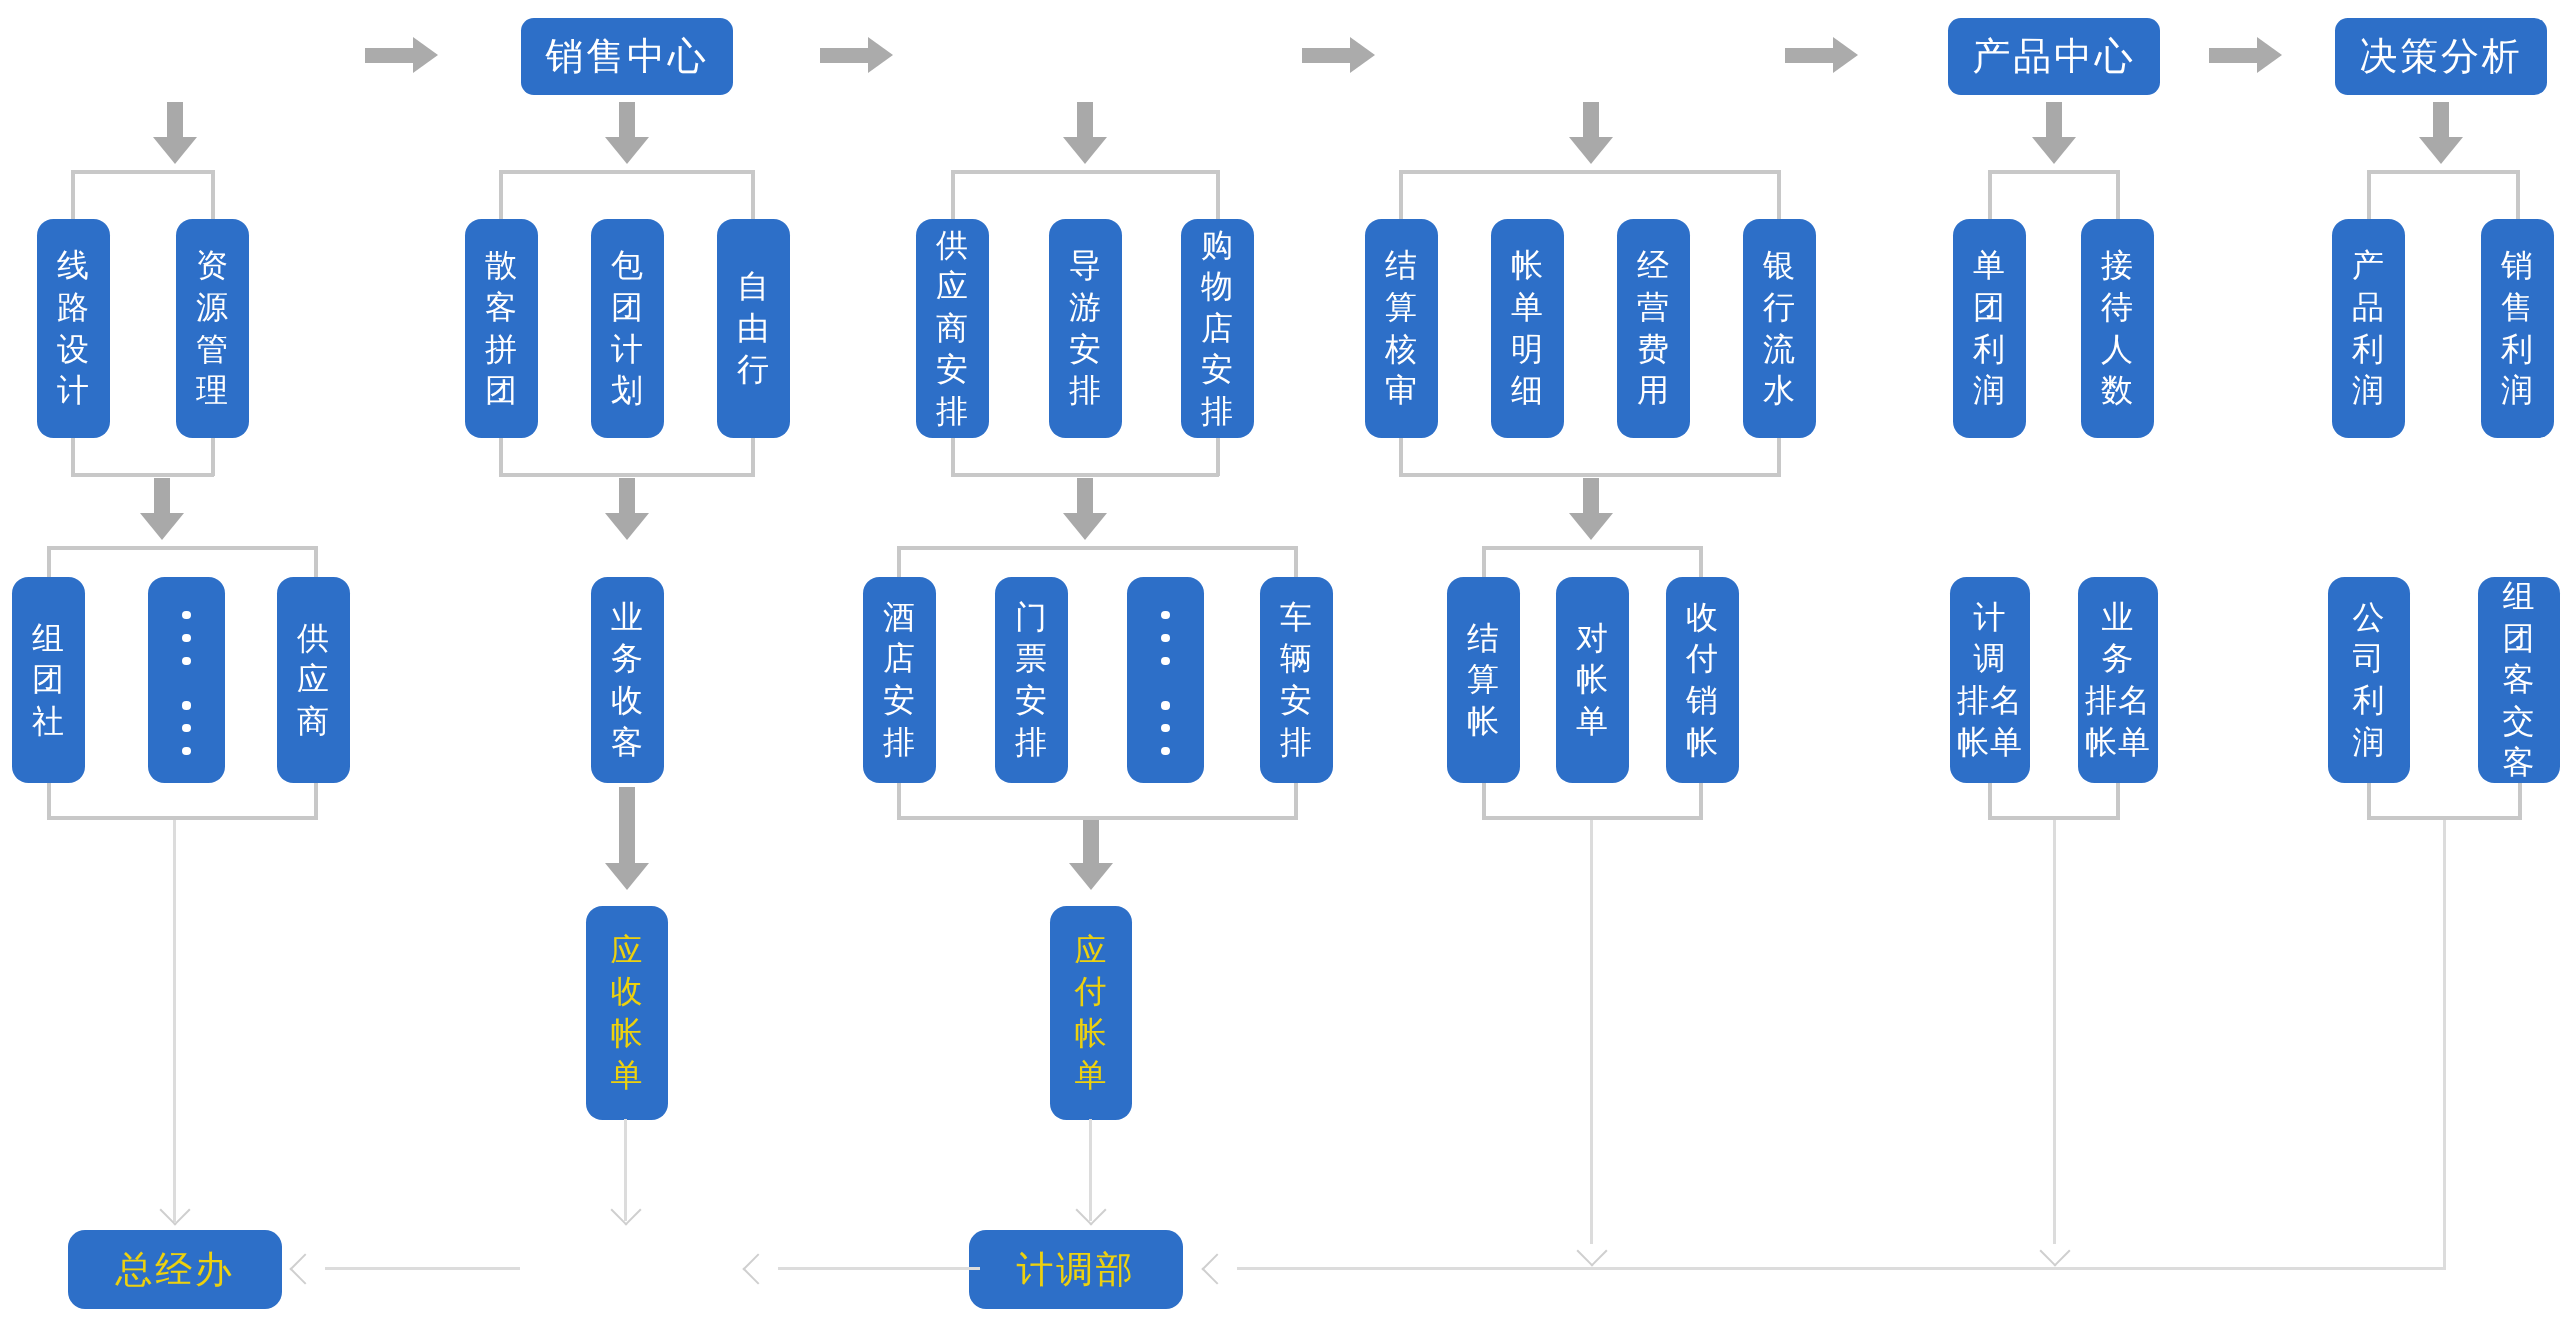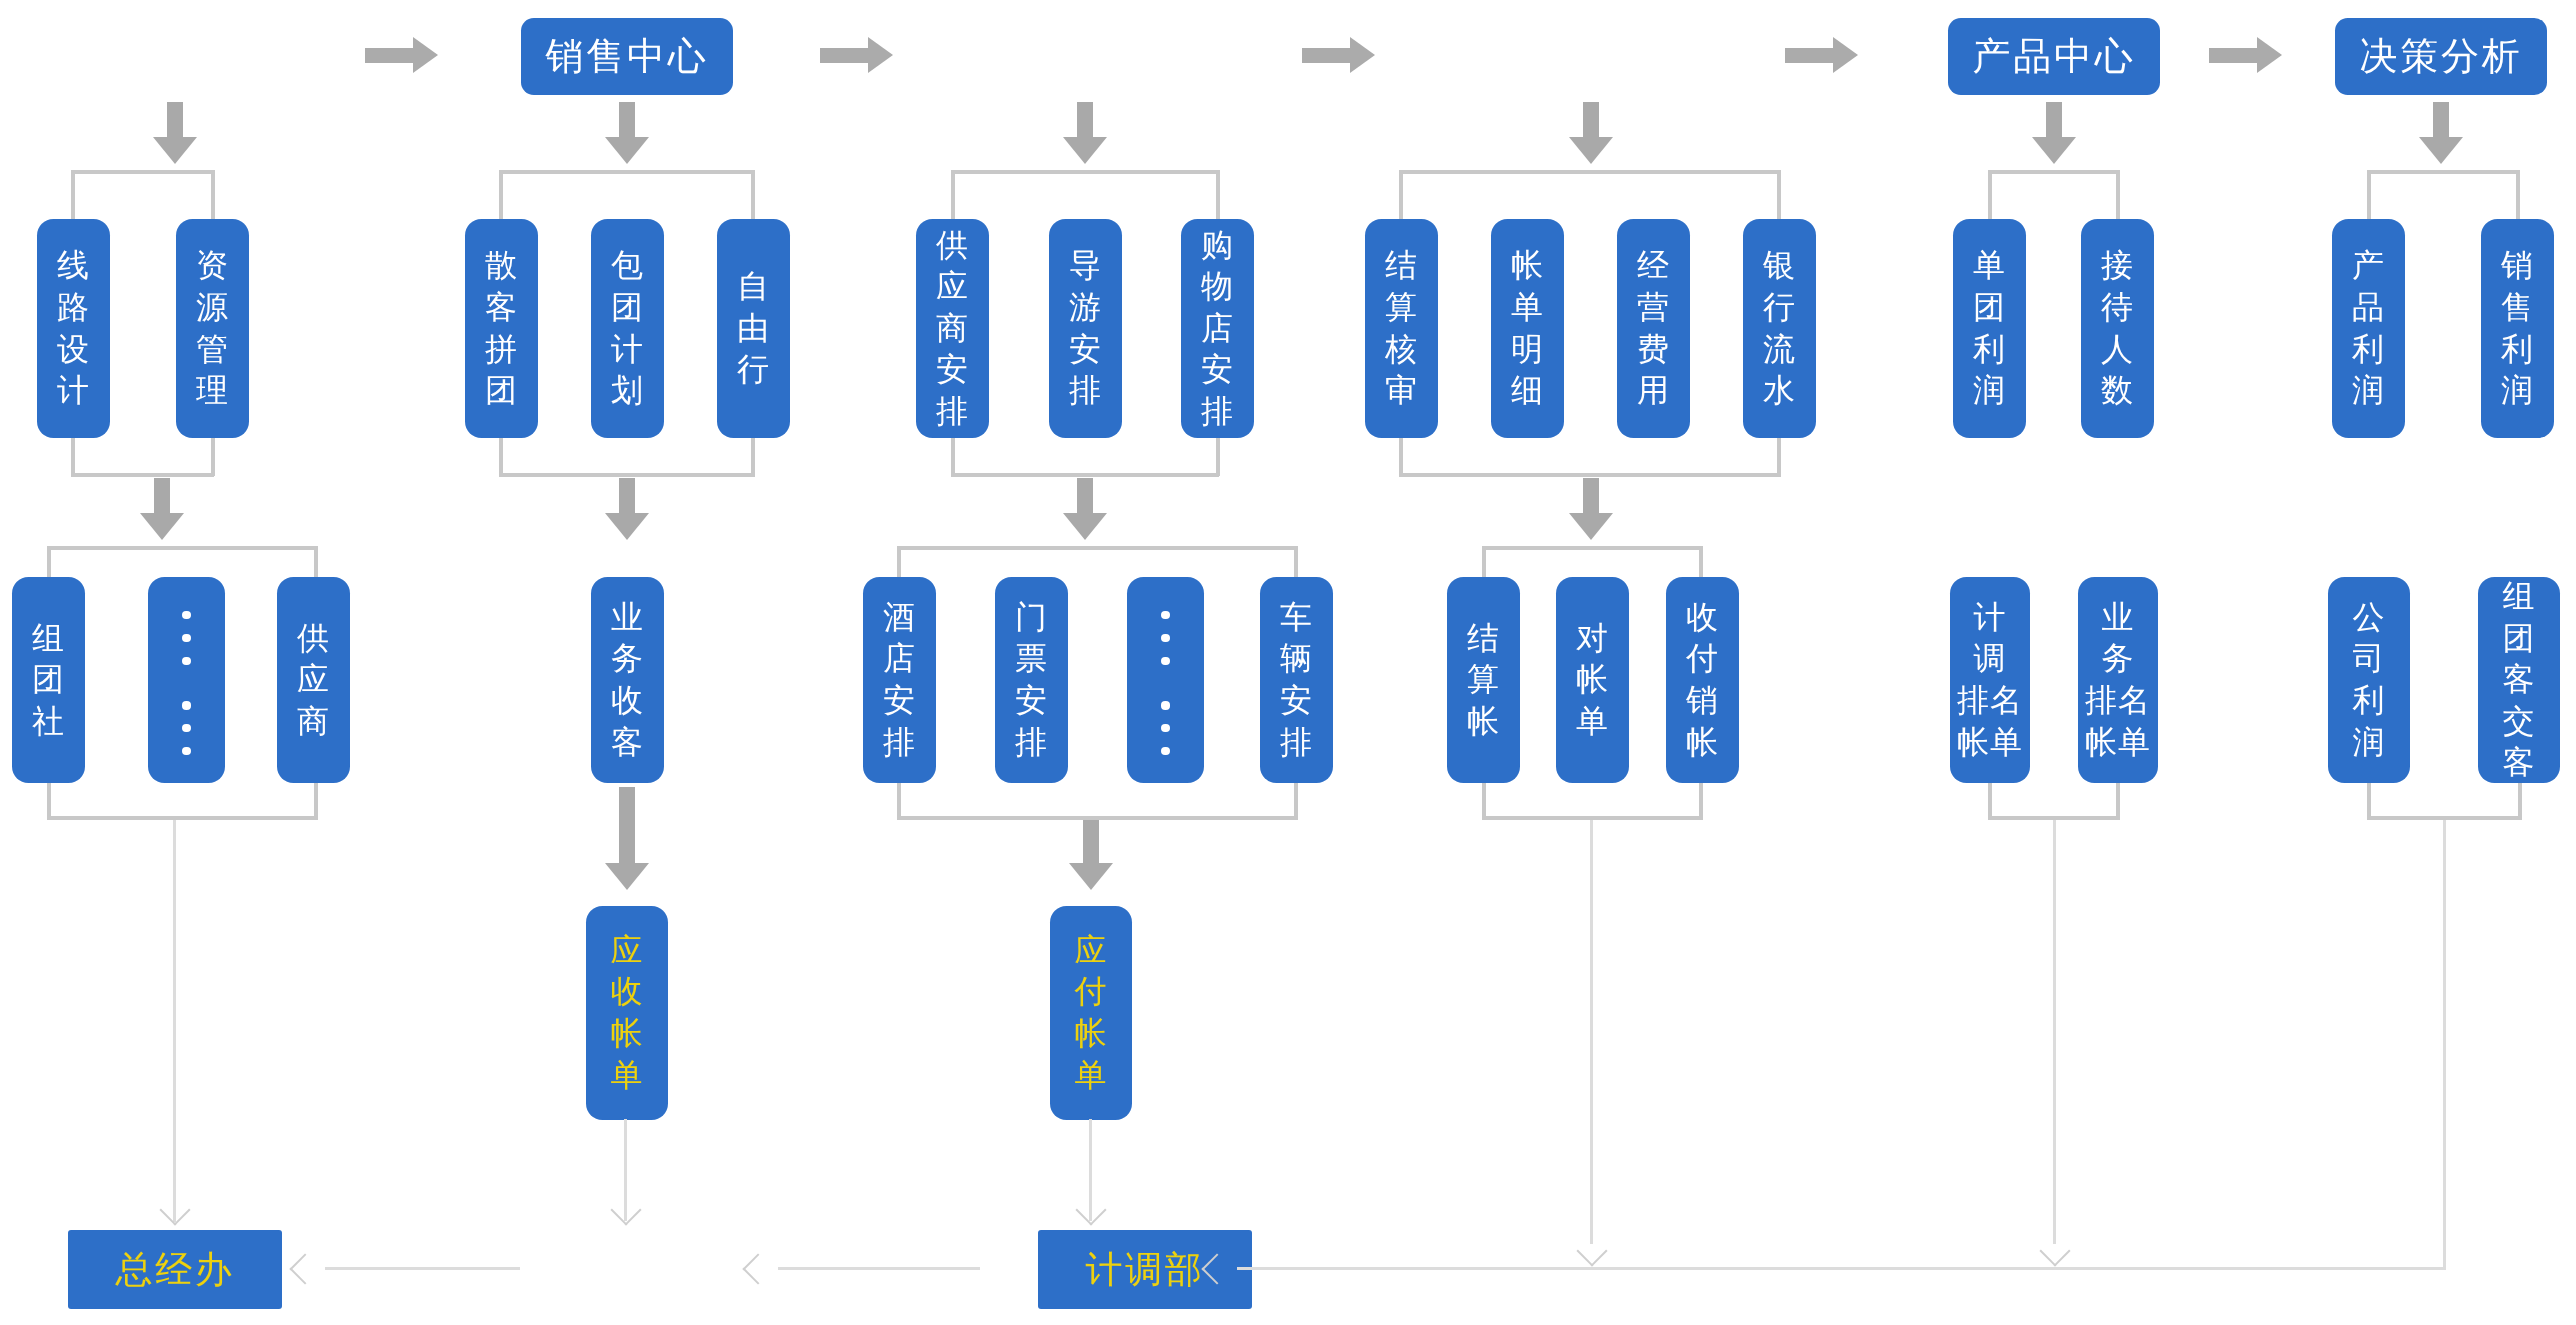--- a/index.html
+++ b/index.html
@@ -14,21 +14,21 @@
   .node{
     position:absolute;
     background:#2D6FC8;
     color:#ffffff;
     display:flex;align-items:center;justify-content:center;
     text-align:center;
     border-radius:16.4px;
   }
   .hdr{border-radius:12.8px;font-size:38px;letter-spacing:2.7px;}
   .vbox{font-size:32px;line-height:1.30;letter-spacing:0.9px;white-space:pre-line;}
-  .bot{border-radius:3px;font-size:37px;letter-spacing:2.7px;}
+  .bot{border-radius:17px;font-size:37px;letter-spacing:2.7px;}
   .yellow{color:#EDD10E;}
   
   .hl,.vl{position:absolute;background:#C8C8C8;}
   .hl{height:3.7px;}
   .vl{width:3.7px;}
   .thinv{position:absolute;width:2.7px;background:#DCDCDC;}
   .thinh{position:absolute;height:2.7px;background:#DCDCDC;}
   
   .ad{position:absolute;width:44px;}
   .ad .shaft{position:absolute;left:13.7px;top:0;width:16.4px;background:#A9A9A9;}
@@ -336,21 +336,21 @@
   <div class="ar" style="left:1785px;top:37px;">
       <div class="shaft"></div>
       <div class="head"></div>
     </div>
   <div class="ar" style="left:2209px;top:37px;">
       <div class="shaft"></div>
       <div class="head"></div>
     </div>
 
   <div class="node bot yellow" style="left:68px;top:1230px;width:214px;height:79px;">总经办</div>
-  <div class="node bot yellow" style="left:1038px;top:1230px;width:214px;height:79px;">计调部</div>
+  <div class="node bot yellow" style="left:969px;top:1230px;width:214px;height:79px;">计调部</div>
 
   <div class="thinh" style="left:325px;top:1267px;width:195px;"></div>
   <div class="chv-l" style="left:294px;top:1258px;"></div>
   <div class="thinh" style="left:778px;top:1267px;width:202px;"></div>
   <div class="chv-l" style="left:747px;top:1258px;"></div>
   <div class="thinh" style="left:1237px;top:1267px;width:1209px;"></div>
   <div class="chv-l" style="left:1206px;top:1258px;"></div>
 
 </div>
 

